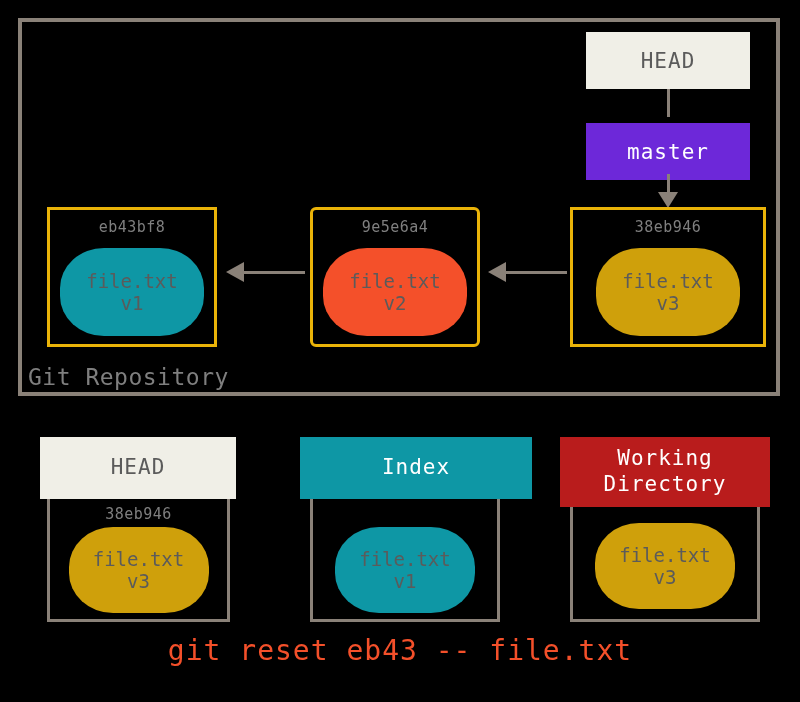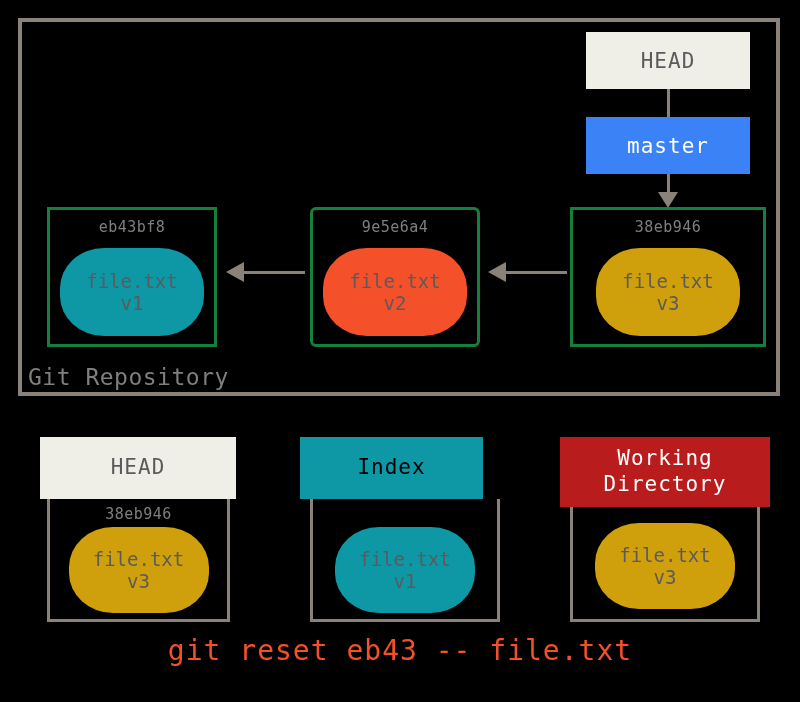--- a/index.html
+++ b/index.html
@@ -57,24 +57,24 @@
   .ptr-head {
     left: 586px;
     top: 32px;
     width: 164px;
     height: 57px;
     background: #f0efe7;
     color: #5b5b5b;
   }
   .ptr-master {
     left: 586px;
-    top: 117px;
+    top: 123px;
     width: 164px;
     height: 57px;
-    background: #3b82f6;
+    background: #6d28d9;
     color: #ffffff;
   }
 
   
   .conn-v {
     position: absolute;
     left: 667px;
     top: 89px;
     width: 3px;
     height: 28px;
@@ -96,21 +96,21 @@
     width: 0; height: 0;
     border-left: 10px solid transparent;
     border-right: 10px solid transparent;
     border-top: 16px solid #8a8178;
   }
 
   
   .commit-box {
     position: absolute;
     box-sizing: border-box;
-    border: 3px solid #15803d;
+    border: 3px solid #eab308;
     background: transparent;
   }
   .commit-hash {
     position: absolute;
     left: 0;
     right: 0;
     top: 8px;
     text-align: center;
     font-size: 15px;
     color: #7f7f7f;
@@ -204,21 +204,21 @@
     justify-content: center;
     font-size: 19px;
     line-height: 1.18;
     color: #5b5b5b;
   }
 
   
   .head-title { left: 40px;  top: 437px; width: 196px; height: 62px; background: #f0efe7; color: #5b5b5b; }
   .head-body  { left: 47px;  top: 499px; width: 183px; height: 123px; }
   
-  .index-title { left: 300px; top: 437px; width: 183px; height: 62px; background: #0e97a5; color: #000000; }
+  .index-title { left: 300px; top: 437px; width: 232px; height: 62px; background: #0e97a5; color: #ffffff; }
   .index-body  { left: 310px; top: 499px; width: 190px; height: 123px; }
   
   .wd-title { left: 560px; top: 437px; width: 210px; height: 70px; background: #b91c1c; color: #ffffff; }
   .wd-body  { left: 570px; top: 507px; width: 190px; height: 115px; }
 
   .wd-body .area-blob { top: 16px; }
 
   
   .command {
     position: absolute;

